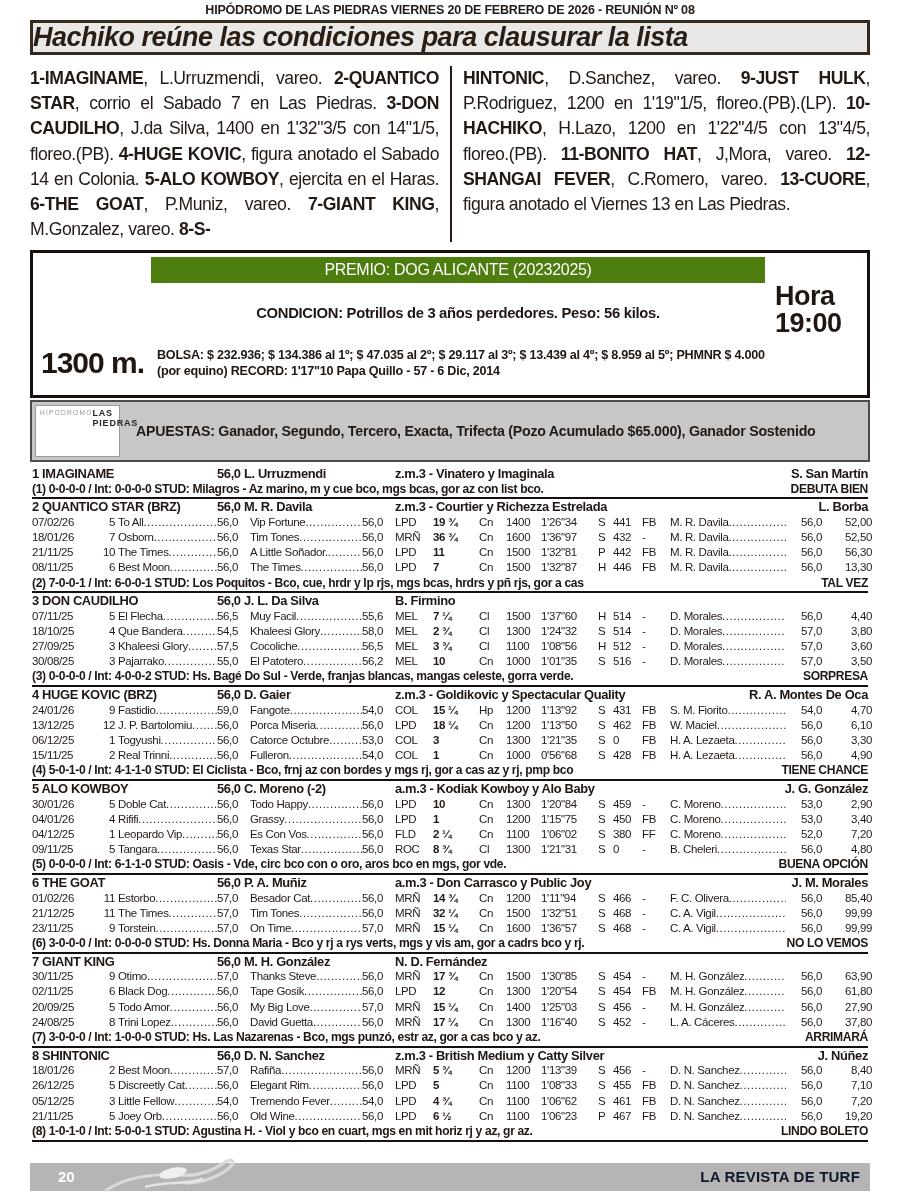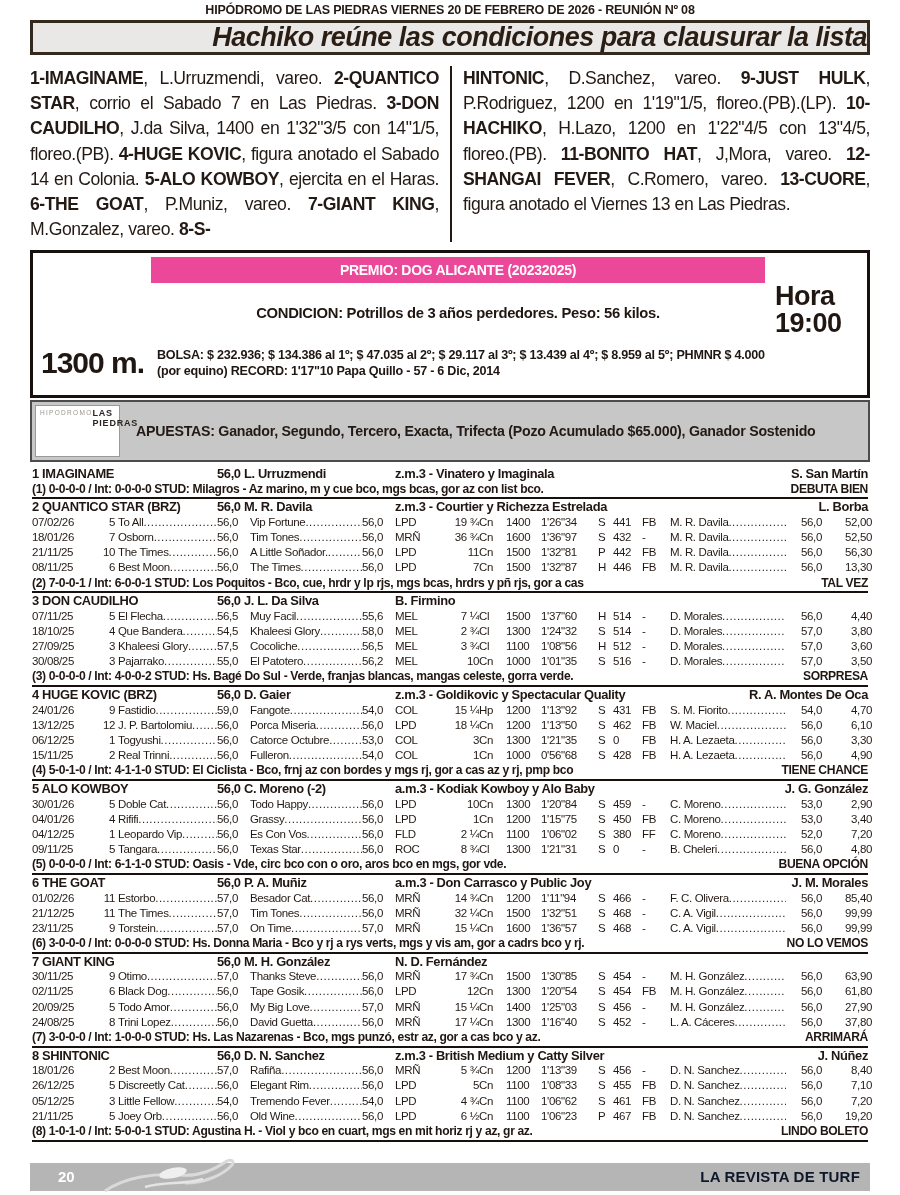--- a/index.html
+++ b/index.html
@@ -10,39 +10,39 @@
   }
   
   .top-header {
     position:absolute; top:3px; left:0; width:100%; text-align:center;
     font-size:12.5px; font-weight:bold; letter-spacing:-0.2px; color:#241a15;
   }
   
   .headline-box {
     position:absolute; top:20px; left:30px; width:840px; height:35px;
     background:#e9e8e6; border:3px solid #33291f;
-    display:flex; align-items:center; justify-content:flex-end;
+    display:flex; align-items:center; justify-content:flex-start;
   }
   .headline-box .headline {
     font-size:27px; font-weight:bold; font-style:italic; letter-spacing:-0.5px; color:#2a1d14;
     white-space:nowrap;
   }
   
   .article { position:absolute; top:66px; left:30px; width:840px; height:176px; display:flex; }
   .article .col { width:50%; font-size:17.6px; line-height:25.2px; text-align:justify; letter-spacing:-0.45px; color:#241a15; }
   .article .col.left  { padding-right:11px; }
   .article .col.right { padding-left:11px; border-left:2px solid #241a15; }
   .article b { font-weight:bold; }
   
   .race-card { position:absolute; top:250px; left:30px; width:840px; height:148px; border:3px solid #17100c; background:#fff; }
   .race-number { position:absolute; left:16px; top:8px; font-size:84px; font-weight:bold; line-height:76px; letter-spacing:-4px; color:#17100c; }
   .race-number sup { font-size:44px; vertical-align:28px; letter-spacing:0; }
   .premio-banner {
-    position:absolute; left:118px; top:4px; width:614px; height:26px; background:#ec4899;
-    color:#fff; font-size:14px; font-weight:bold; letter-spacing:-0.3px;
+    position:absolute; left:118px; top:4px; width:614px; height:26px; background:#4d7c0f;
+    color:#fff; font-size:16px; font-weight:normal; letter-spacing:-0.3px;
     display:flex; align-items:center; justify-content:center;
   }
   .condition-text {
     position:absolute; left:118px; top:52px; width:614px; text-align:center;
     font-size:14.8px; font-weight:bold; letter-spacing:-0.3px;
   }
   .hora-block { position:absolute; left:742px; top:30px; width:96px; font-size:27px; font-weight:bold; line-height:27px; letter-spacing:-0.5px; }
   .distance-text { position:absolute; left:8px; top:93px; font-size:30px; font-weight:bold; letter-spacing:-1px; }
   .bolsa-block { position:absolute; left:124px; top:95px; width:708px; font-size:12.6px; font-weight:bold; line-height:15.5px; letter-spacing:-0.25px; }
   
@@ -62,21 +62,21 @@
   .entry-block { border-bottom:2.6px solid #17100c; }
   .hdr-row { display:flex; height:15.6px; line-height:15.3px; font-size:12.9px; font-weight:bold; letter-spacing:-0.35px; white-space:nowrap; }
   .hdr-row .numname { width:185px; overflow:hidden; }
   .hdr-row .wj { width:178px; overflow:hidden; }
   .hdr-row .ped { flex:1; overflow:hidden; }
   .hdr-row .trainer { text-align:right; }
   .pp-row { display:flex; height:15.2px; line-height:15.0px; font-size:11.5px; letter-spacing:-0.35px; white-space:nowrap; color:#241a15; }
   .pp-row span { overflow:hidden; flex:none; }
   .c-date{width:64px;} .c-pos{width:22px; text-align:right; padding-right:3px;}
   .c-n1{width:99px;} .c-w1{width:33px;} .c-n2{width:112px;} .c-w2{width:33px;}
-  .c-trk{width:38px;} .c-mgn{width:46px; text-align:right;} .c-typ{width:27px;}
+  .c-trk{width:38px;} .c-mgn{width:46px; text-align:left;font-weight:bold;} .c-typ{width:27px;}
   .c-dst{width:35px;} .c-tim{width:57px;} .c-ltr{width:15px;} .c-num{width:29px;}
   .c-sho{width:28px;} .c-jky{width:116px;} .c-w3{width:36px; text-align:right;}
   .c-odd{width:50px; text-align:right;}
   .ldr { display:flex; }
   .ldr::after { content:"....................................."; overflow:hidden; letter-spacing:0.5px; }
   .stats-row { display:flex; height:15.6px; line-height:15.2px; font-size:12.1px; font-weight:bold; letter-spacing:-0.35px; white-space:nowrap; }
   .stats-row .stats { flex:1; overflow:hidden; }
   .stats-row .comment { text-align:right; }
   
   .footer-bar { position:absolute; top:1163px; left:30px; width:840px; height:28px; background:#b5b5b5; }

